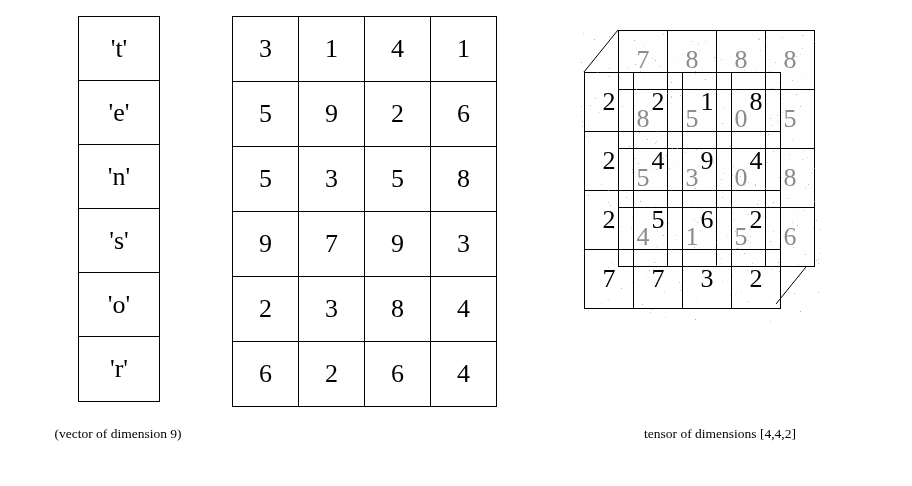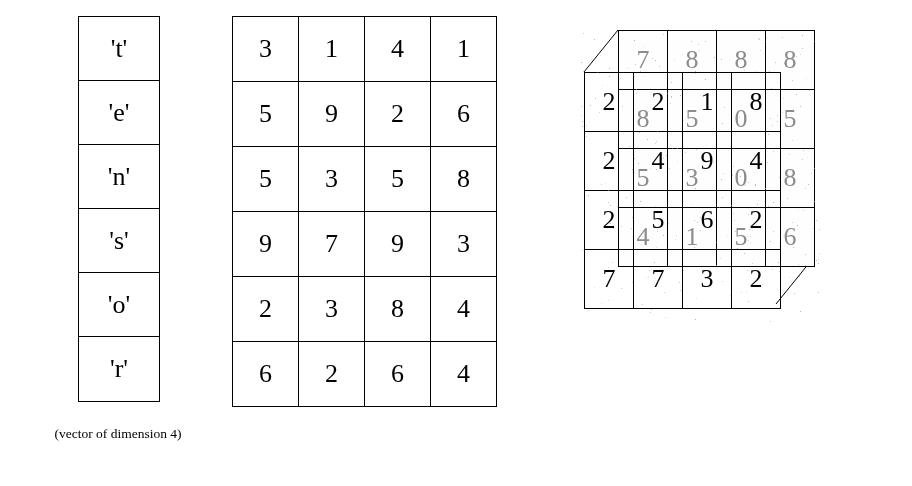--- a/index.html
+++ b/index.html
@@ -525,18 +525,21 @@
       <span class="speck" style="left: 160.972px; top: 149.287px; opacity: 0.67;"></span>
       <span class="speck" style="left: 194.555px; top: 41.2328px; opacity: 0.27;"></span>
       <span class="speck" style="left: 102.375px; top: 246.209px; opacity: 0.34;"></span>
       <span class="speck" style="left: 156.145px; top: 211.587px; opacity: 0.59;"></span>
       <span class="speck" style="left: 176.954px; top: 217.908px; opacity: 0.69;"></span>
       <span class="speck" style="left: 144.502px; top: 11.3801px; opacity: 0.52;"></span>
       <span class="speck" style="left: 49.1675px; top: 6.09588px; opacity: 0.3;"></span>
     </div>
 
   <div class="caption" id="cap-vector">
-    <span class="line2">(vector of dimension 4)</span>
+    <span class="line2">(vector of dimension 9)</span>
   </div>
 
 
+  <div class="caption" id="cap-cube">
+    <span>tensor of dimensions [4,4,2]</span>
+  </div>
 
 </div>
 
 </body></html>

